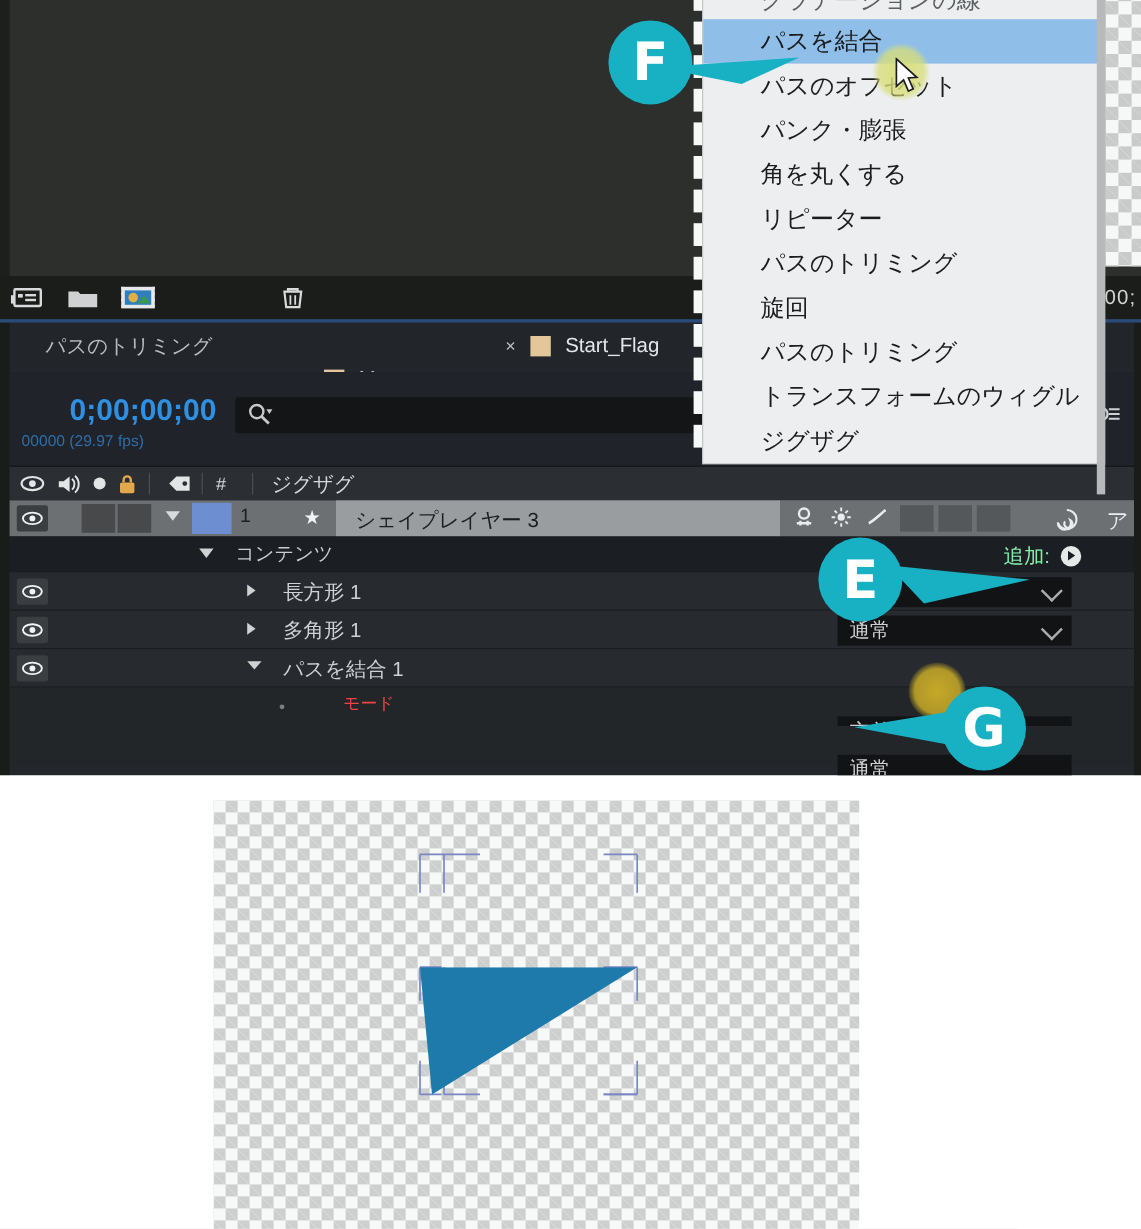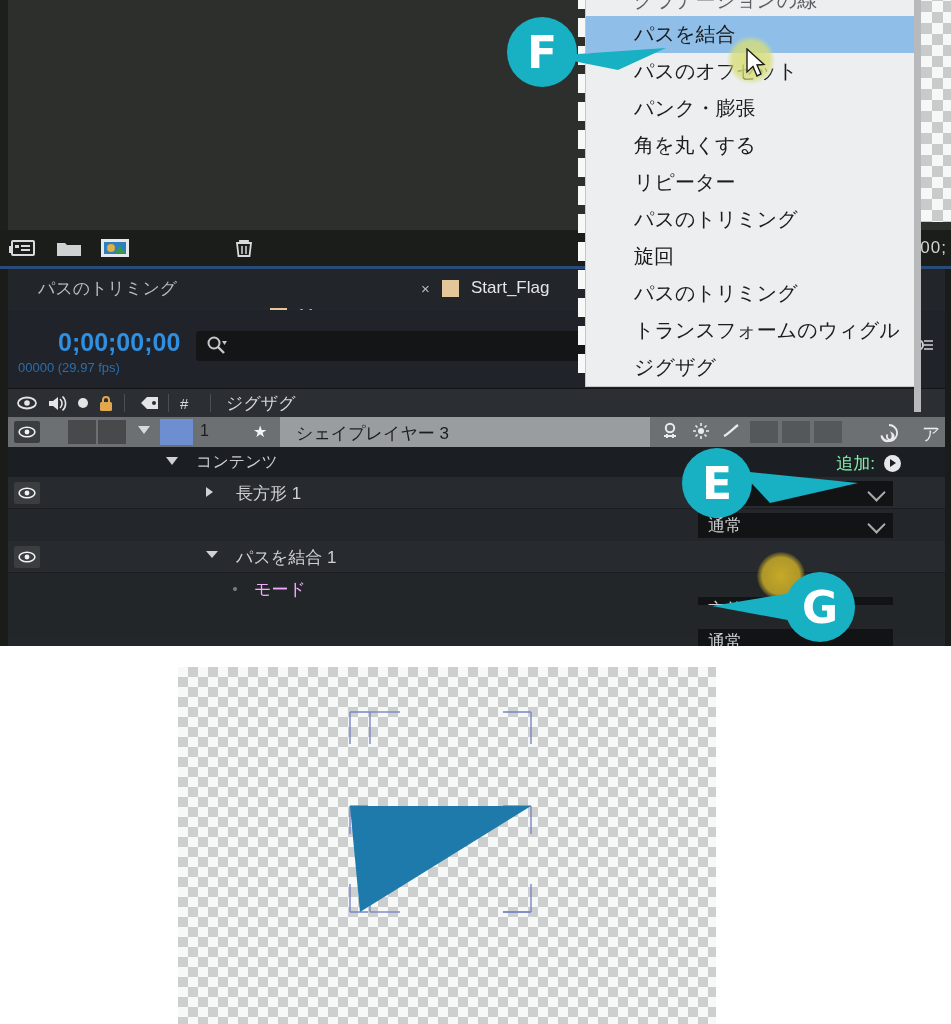--- a/index.html
+++ b/index.html
@@ -84,21 +84,21 @@
   .row-r1{top:477px;}
   .row-r2{top:509px;}
   .row-r3{top:541px;padding-left:31px;}
   .row-mode{top:573px;height:32px;background:#232629;}
   .row-last{top:605px;height:32px;background:#232629;}
   .row-item .eye,.row-mode .eye{position:absolute;left:6px;top:5px;}
   .row-item .tw{position:absolute;left:198px;top:10px;}
   .tw-right{border-top:5px solid transparent;border-bottom:5px solid transparent;border-left:7px solid #cfd1d3;}
   .tw-down{border-left:6px solid transparent;border-right:6px solid transparent;border-top:7px solid #cfd1d3;}
   .row-item .nm{position:absolute;left:228px;top:5px;color:#cfd1d3;font-size:17px;text-align:center;}
-  .row-mode .nm{position:absolute;left:246px;top:5px;color:#f0abfc;font-size:17px;}
+  .row-mode .nm{position:absolute;left:278px;top:5px;color:#ef4444;font-size:14px;}
   .row-mode .dot{position:absolute;left:225px;top:14px;width:4px;height:4px;background:#7b7e80;border-radius:50%;}
 
   .dd{position:absolute;right:58px;width:195px;height:25px;background:#111315;border-radius:0;}
   .dd .v{position:absolute;left:10px;top:1px;color:#cdcfd1;font-size:17px;}
   .dd .cv{position:absolute;right:10px;top:5px;width:11px;height:11px;border-right:2px solid #aaacae;border-bottom:2px solid #aaacae;transform:rotate(45deg);}
   .dd1{top:481px;} .dd2{top:513px;} .dd3{top:597px;} .dd4{top:629px;}
 
   .eyeg{width:26px;height:22px;background:#3b3e40;border-radius:2px;display:flex;align-items:center;justify-content:center;}
 
   
@@ -334,20 +334,32 @@
         </div>
     </div>
     <div class="tw tw-right"></div>
     <div class="nm">長方形 1</div>
   </div>
   <div class="dd dd1">
     <span class="v">通常</span>
     <span class="cv"></span>
   </div>
 
+  <div class="row row-item row-r2">
+    <div class="eye">
+      <div class="eyeg">
+          <svg width="20" height="14" viewBox="0 0 22 16">
+            <ellipse cx="11" cy="8" rx="9" ry="5.5" fill="none" stroke="#f0f2f4" stroke-width="1.8"></ellipse>
+            <circle cx="11" cy="8" r="2.8" fill="#f0f2f4"></circle>
+          </svg>
+        </div>
+    </div>
+    <div class="tw tw-right"></div>
+    <div class="nm">多角形 1</div>
+  </div>
   <div class="dd dd2">
     <span class="v">通常</span>
     <span class="cv"></span>
   </div>
 
   <div class="row row-item row-r3">
     <div class="eye">
       <div class="eyeg">
           <svg width="20" height="14" viewBox="0 0 22 16">
             <ellipse cx="11" cy="8" rx="9" ry="5.5" fill="none" stroke="#f0f2f4" stroke-width="1.8"></ellipse>

